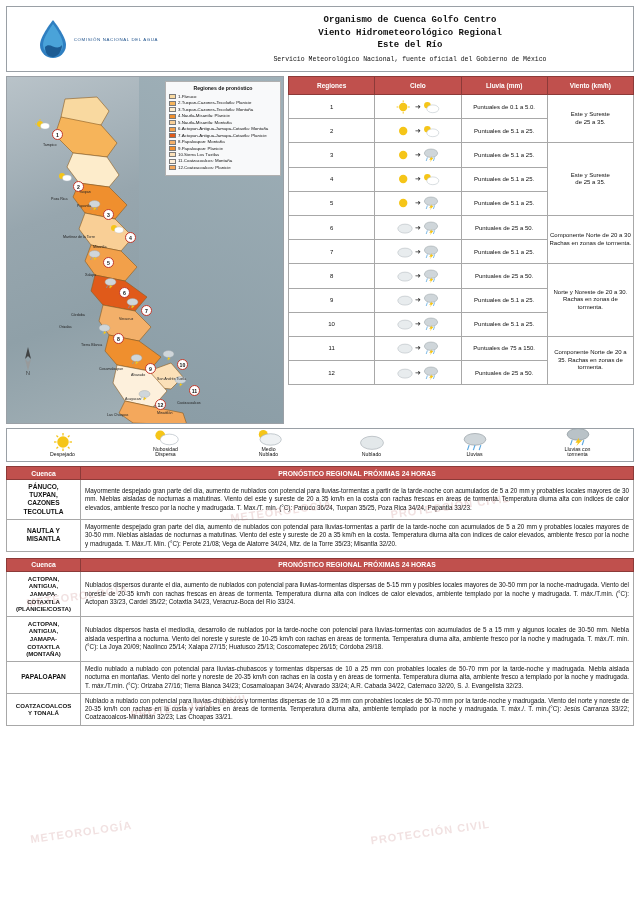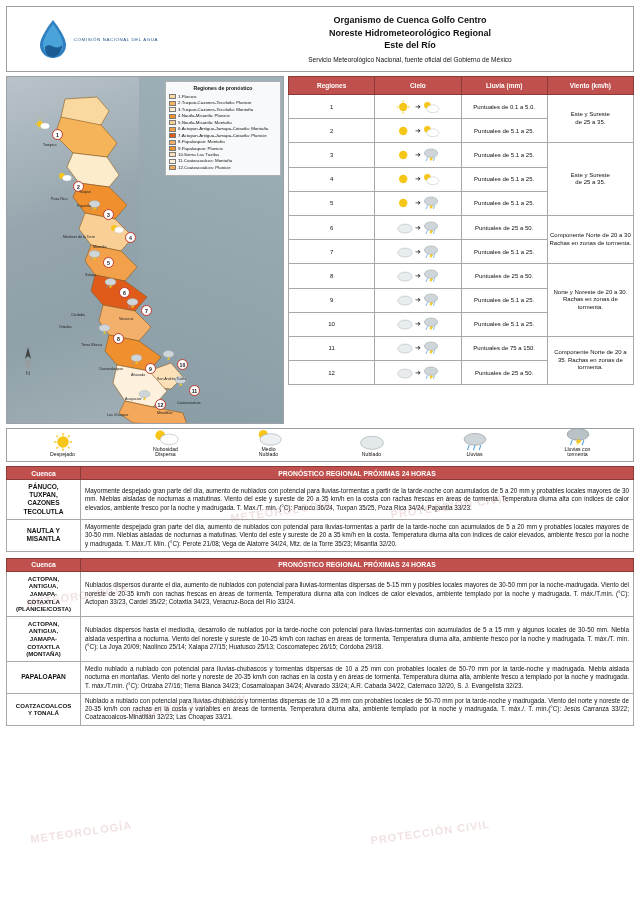--- a/index.html
+++ b/index.html
@@ -50,20 +50,21 @@
     margin-top: 2px;
   }
   .header-titles {
     flex: 1;
     display: flex;
     flex-direction: column;
     align-items: center;
     justify-content: center;
     text-align: center;
     padding: 4px 10px;
+    font-family: Liberation Mono, monospace;
   }
   .header-titles .t1 { font-size: 9px; font-weight: bold; margin-bottom: 3px; }
   .header-titles .t2 { font-size: 9px; font-weight: bold; margin-bottom: 6px; }
   .header-titles .t3 { font-size: 6.5px; }
 
   
   .top-area {
     display: flex;
     margin: 0 6px;
     gap: 4px;
@@ -221,21 +222,21 @@
           <path d="M9 28 C14 22 20 33 26 26 C26 33 21 38 17 38 C12 38 9 34 9 28 Z" fill="#1c5c94"></path>
         </svg>
       </span>
       <span class="logo-text">
         <div class="logo-sub">COMISIÓN NACIONAL DEL AGUA</div>
       </span>
     </div>
   </div>
   <div class="header-titles">
     <div class="t1">Organismo de Cuenca Golfo Centro</div>
-    <div class="t2">Noreste Hidrometeorológico Regional</div>
+    <div class="t2">Viento Hidrometeorológico Regional</div>
     <div class="t2" style="margin-top:-4px">Este del Río</div>
     <div class="t3">Servicio Meteorológico Nacional, fuente oficial del Gobierno de México</div>
   </div>
 </div>
 
 <div class="top-area">
 
   <div class="map-box">
     <div class="map-sea"></div>
 

